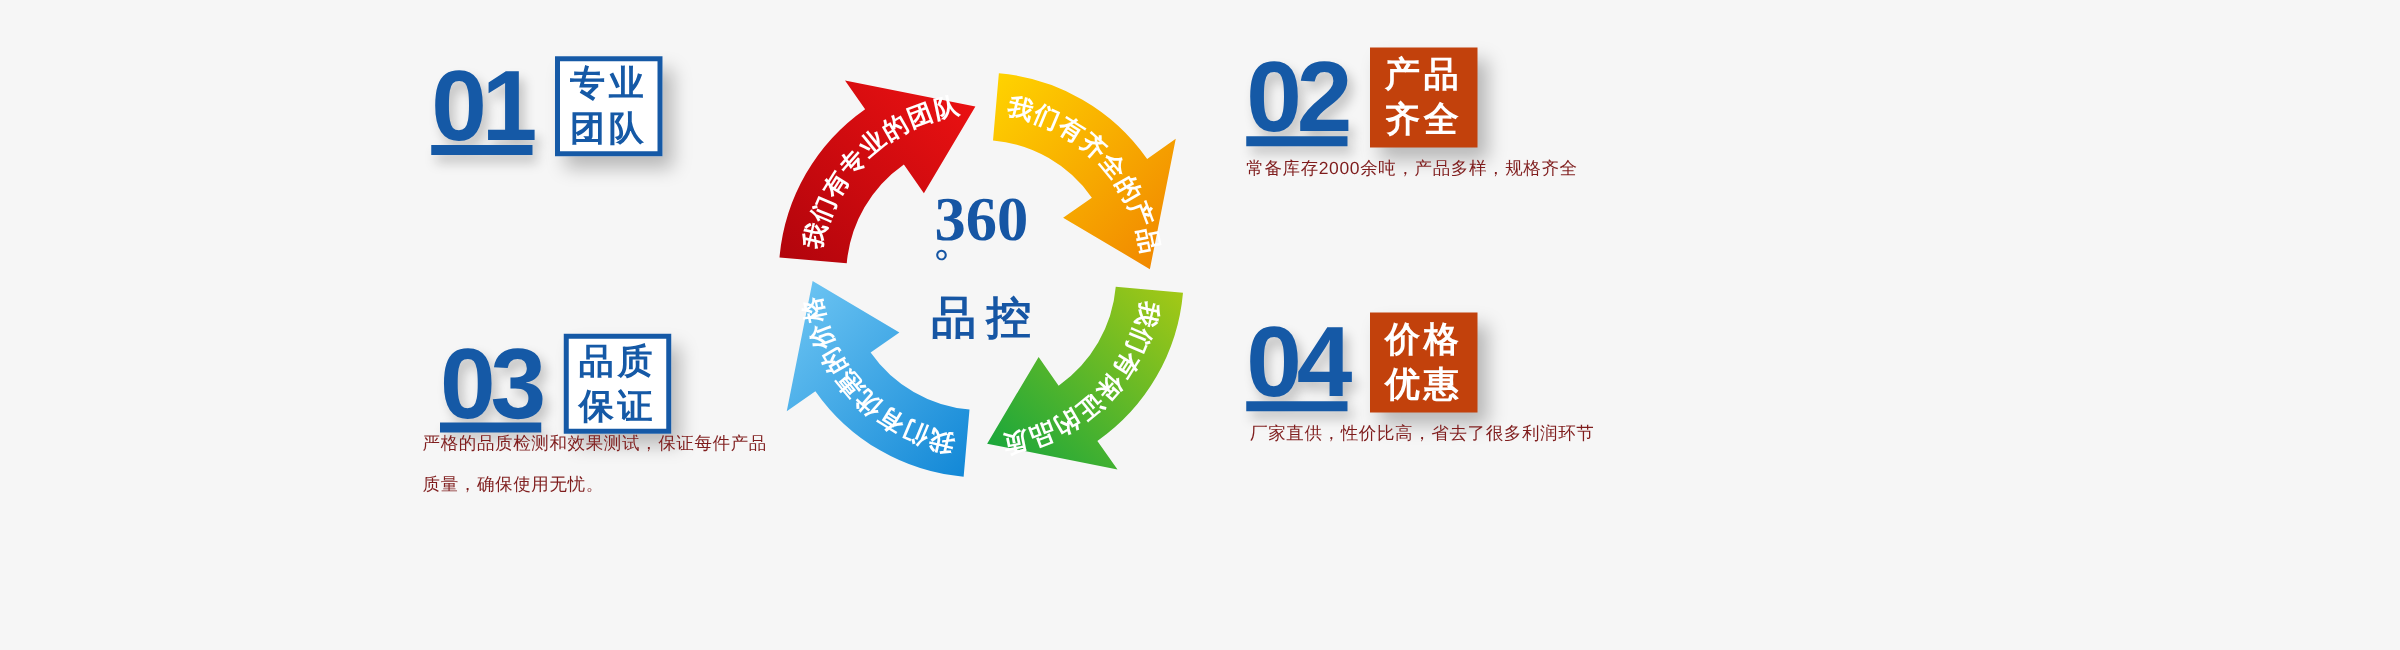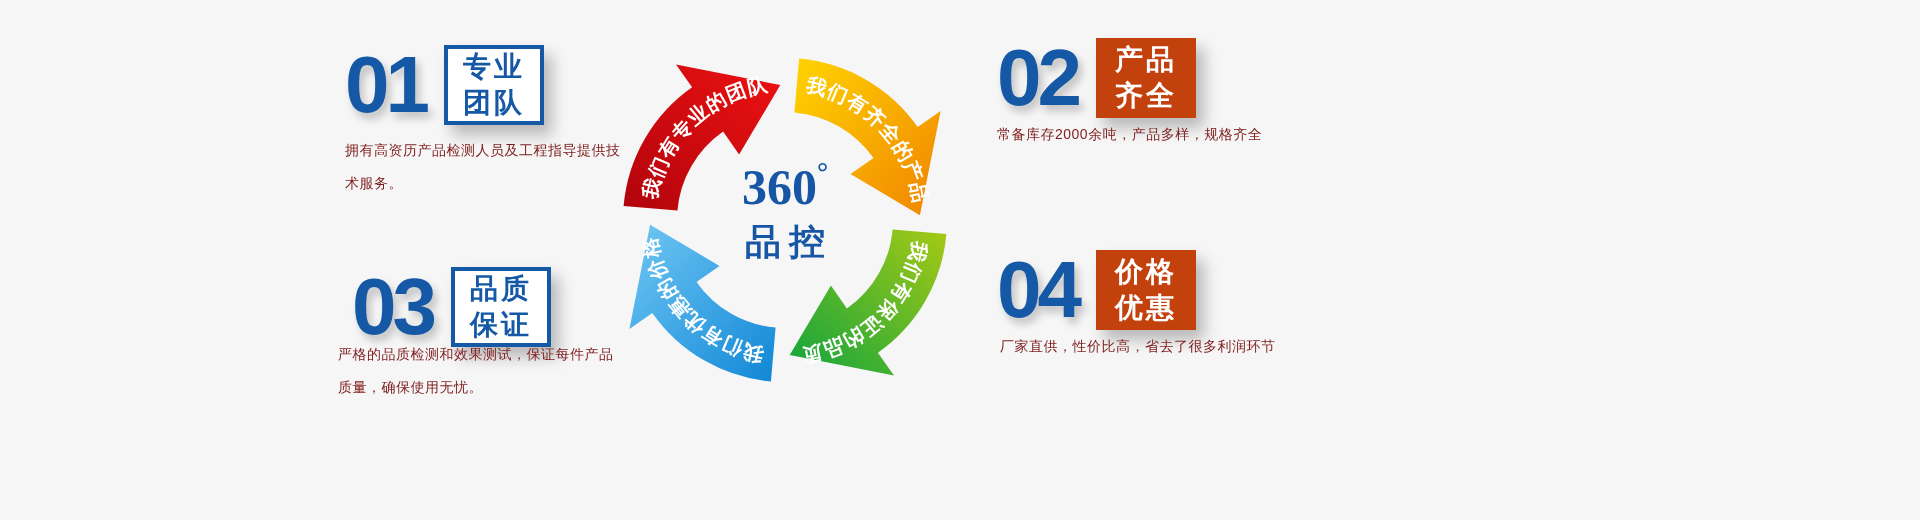--- a/index.html
+++ b/index.html
@@ -10,23 +10,24 @@
     background:#f6f6f6;
     overflow:hidden;
     font-family:"Liberation Sans",sans-serif;
   }
   
   .feature{position:absolute;display:flex;align-items:center;gap:12px;}
   .num{
     font-size:80px;font-weight:bold;color:#1559a6;
     line-height:0.95;letter-spacing:-4px;padding-right:6px;
     text-shadow:4px 6px 9px rgba(0,0,0,0.22);
+    text-decoration:underline;
   }
   .tbox{
-    width:100px;height:80px;box-sizing:border-box;
+    width:86px;height:80px;box-sizing:border-box;
     display:flex;flex-direction:column;justify-content:center;align-items:center;
     font-size:28px;font-weight:bold;line-height:1.28;letter-spacing:3px;
     box-shadow:8px 10px 14px rgba(0,0,0,0.25);
   }
   .tbox.outline{border:4px solid #1559a6;color:#1559a6;background:#ffffff;}
   .tbox.solid{background:#c2410c;color:#ffffff;}
   .desc{
     position:absolute;margin:0;
     font-size:14px;color:#7f1d1d;line-height:2.35;
     letter-spacing:0.5px;
@@ -36,21 +37,21 @@
   .f3{left:352px;top:267px;}  .d3{left:338px;top:338px;width:282px;}
   .f4{left:997px;top:250px;}  .d4{left:1000px;top:330px;width:340px;}
   
   .diagram{position:absolute;left:565px;top:0;width:440px;height:440px;}
   .diagram svg{position:absolute;left:0;top:0;}
   .center-label{
     position:absolute;inset:0;display:flex;flex-direction:column;
     align-items:center;justify-content:center;
     color:#1656a4;pointer-events:none;transform:translateY(-6px);
   }
-  .c360-row{display:flex;align-items:flex-start;font-family:"Liberation Serif",serif;font-weight:bold;}
+  .c360-row{display:flex;align-items:flex-start;font-family:"Liberation Serif",serif;font-weight:bold;flex-direction:column;}
   .c360{font-size:50px;line-height:1;}
   .cdeg{font-size:28px;line-height:1;margin-top:-4px;}
   .cpk{
     font-family:Liberation Sans, sans-serif;font-weight:bold;
     font-size:36px;letter-spacing:8px;margin-top:6px;padding-left:8px;
   }
   .arc-text{
     font-family:"Liberation Sans",sans-serif;
     font-size:20px;font-weight:bold;fill:#ffffff;letter-spacing:1px;
   }
@@ -60,21 +61,20 @@
 
 <div class="stage">
 
   <div class="feature f1">
     <div class="num">01</div>
     <div class="tbox outline">
       <span>专业</span>
       <span>团队</span>
     </div>
   </div>
-  <p class="desc d1">拥有高资历产品检测人员及工程指导提供技术服务。</p>
 
   <div class="feature f2">
     <div class="num">02</div>
     <div class="tbox solid">
       <span>产品</span>
       <span>齐全</span>
     </div>
   </div>
   <p class="desc d2">常备库存2000余吨，产品多样，规格齐全</p>
 

